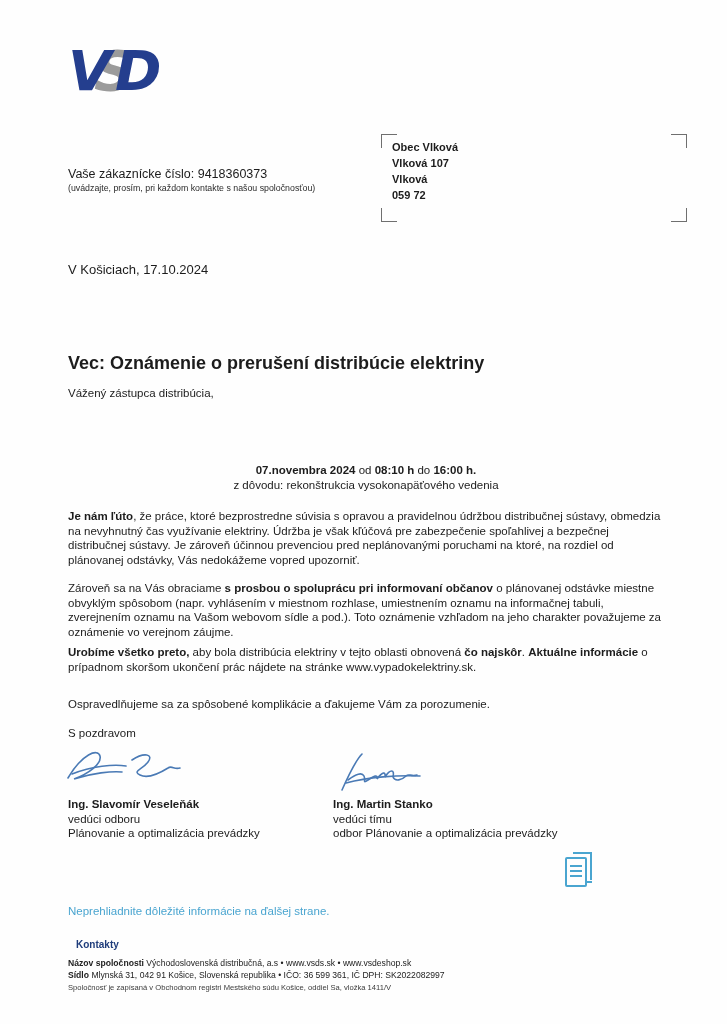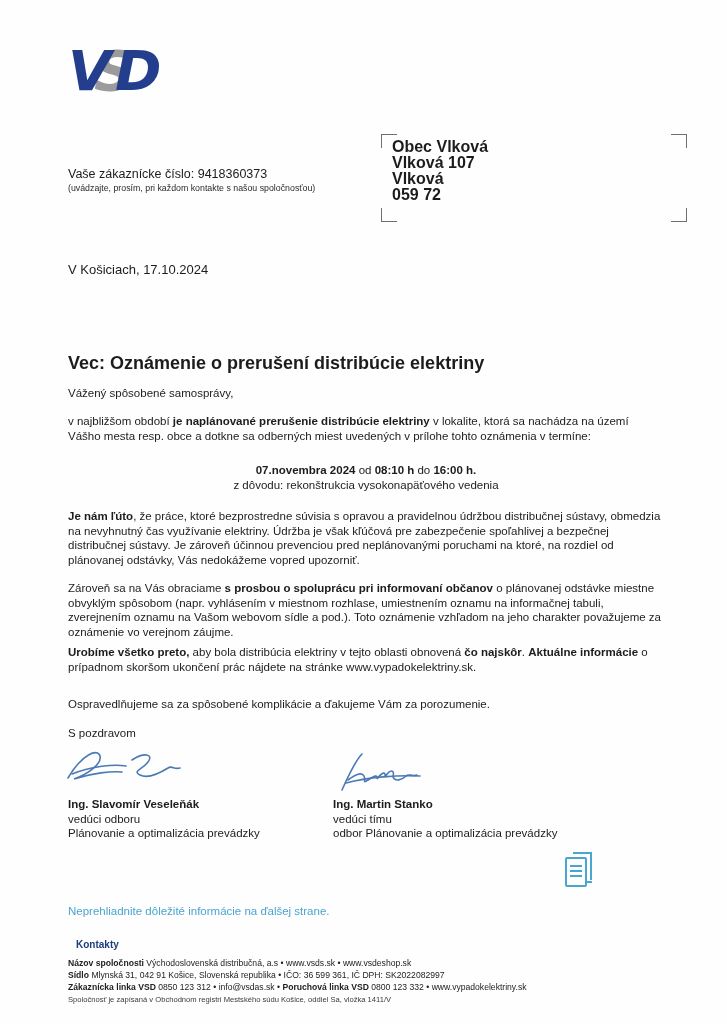--- a/index.html
+++ b/index.html
@@ -13,21 +13,21 @@
   
   .logo{left:68px;top:40px;width:100px;height:58px;}
   .logo text{font-family:"DejaVu Sans","Liberation Sans",sans-serif;font-weight:700;font-style:italic;font-size:56px;}
   .logo .ls{fill:var(--brand-gray,#9b9b9b);}
   .logo .lb{fill:var(--brand-blue,#243e8e);}
   
   .cust{left:68px;top:167px;width:330px;}
   .cust .num{font-size:12.5px;line-height:15px;}
   .cust .note{font-size:8.8px;line-height:12px;color:#2a2a2a;}
   
-  .recipient{left:392px;top:139px;font-size:16px;font-weight:700;line-height:16px;}
+  .recipient{left:392px;top:139px;font-size:11px;font-weight:700;line-height:16px;}
   .mark{width:15px;height:13px;border:0 solid #6f6f6f;}
   .mark.tl{left:381px;top:134px;border-left-width:1.5px;border-top-width:1.5px;}
   .mark.bl{left:381px;top:208px;border-left-width:1.5px;border-bottom-width:1.5px;}
   .mark.tr{left:671px;top:134px;border-right-width:1.5px;border-top-width:1.5px;}
   .mark.br{left:671px;top:208px;border-right-width:1.5px;border-bottom-width:1.5px;}
   .dateline{left:68px;top:262px;font-size:13px;}
   
   .body-text{font-size:11.5px;line-height:14.6px;width:596px;left:68px;}
   .subject{top:356px;font-weight:700;font-size:18px;}
   .salutation{top:386px;}
@@ -80,22 +80,21 @@
   <div class="abs recipient">
     <div>Obec Vlková</div>
     <div>Vlková 107</div>
     <div>Vlková</div>
     <div>059 72</div>
   </div>
 
   <div class="abs dateline">V Košiciach, 17.10.2024</div>
 
   <div class="abs body-text subject">Vec: Oznámenie o prerušení distribúcie elektriny</div>
-  <div class="abs body-text salutation">Vážený spôsobené samosprávy,</div>
-  <div class="abs body-text p1"><span>v najbližšom období </span><span class="b">je naplánované prerušenie distribúcie elektriny</span><span> v lokalite, ktorá sa nachádza na území Vášho mesta resp. obce a dotkne sa odberných miest uvedených v prílohe tohto oznámenia v termíne:</span></div>
+  <div class="abs body-text salutation">Vážený zástupca distribúcia,</div>
 
   <div class="abs body-text schedule">
     <div><span class="b">07.novembra 2024</span><span> od </span><span class="b">08:10 h</span><span> do </span><span class="b">16:00 h.</span></div>
     <div>z dôvodu: rekonštrukcia vysokonapäťového vedenia</div>
   </div>
 
   <div class="abs body-text p2"><span class="b">Je nám ľúto</span><span>, že práce, ktoré bezprostredne súvisia s opravou a pravidelnou údržbou distribučnej sústavy, obmedzia na nevyhnutný čas využívanie elektriny. Údržba je však kľúčová pre zabezpečenie spoľahlivej a bezpečnej distribučnej sústavy. Je zároveň účinnou prevenciou pred neplánovanými poruchami na ktoré, na rozdiel od plánovanej odstávky, Vás nedokážeme vopred upozorniť.</span></div>
   <div class="abs body-text p3"><span>Zároveň sa na Vás obraciame </span><span class="b">s prosbou o spoluprácu pri informovaní občanov</span><span> o plánovanej odstávke miestne obvyklým spôsobom (napr. vyhlásením v miestnom rozhlase, umiestnením oznamu na informačnej tabuli, zverejnením oznamu na Vašom webovom sídle a pod.). Toto oznámenie vzhľadom na jeho charakter považujeme za oznámenie vo verejnom záujme.</span></div>
   <div class="abs body-text p4"><span class="b">Urobíme všetko preto,</span><span> aby bola distribúcia elektriny v tejto oblasti obnovená </span><span class="b">čo najskôr</span><span>. </span><span class="b">Aktuálne informácie</span><span> o prípadnom skoršom ukončení prác nájdete na stránke www.vypadokelektriny.sk.</span></div>
   <div class="abs body-text apology">Ospravedlňujeme sa za spôsobené komplikácie a ďakujeme Vám za porozumenie.</div>
@@ -131,17 +130,16 @@
     <line x1="10" y1="27" x2="22" y2="27"></line>
     <path d="M26,33 h6"></path>
   </svg>
 
   <div class="abs notice">Neprehliadnite dôležité informácie na ďalšej strane.</div>
 
   <div class="abs footer-head">Kontakty</div>
   <div class="abs footer-lines">
     <div><span class="b">Názov spoločnosti</span><span> Východoslovenská distribučná, a.s • www.vsds.sk • www.vsdeshop.sk</span></div>
     <div><span class="b">Sídlo</span><span> Mlynská 31, 042 91 Košice, Slovenská republika • IČO: 36 599 361, IČ DPH: SK2022082997</span></div>
-    <div><span class="b">Zákaznícka linka VSD</span><span> 0850 123 312 • info@vsdas.sk • </span><span class="b">Poruchová linka VSD</span><span> 0800 123 332 • www.vypadokelektriny.sk</span></div>
     <div class="footer-reg">Spoločnosť je zapísaná v Obchodnom registri Mestského súdu Košice, oddiel Sa, vložka 1411/V</div>
   </div>
 
 </div>
 
 </body></html>

